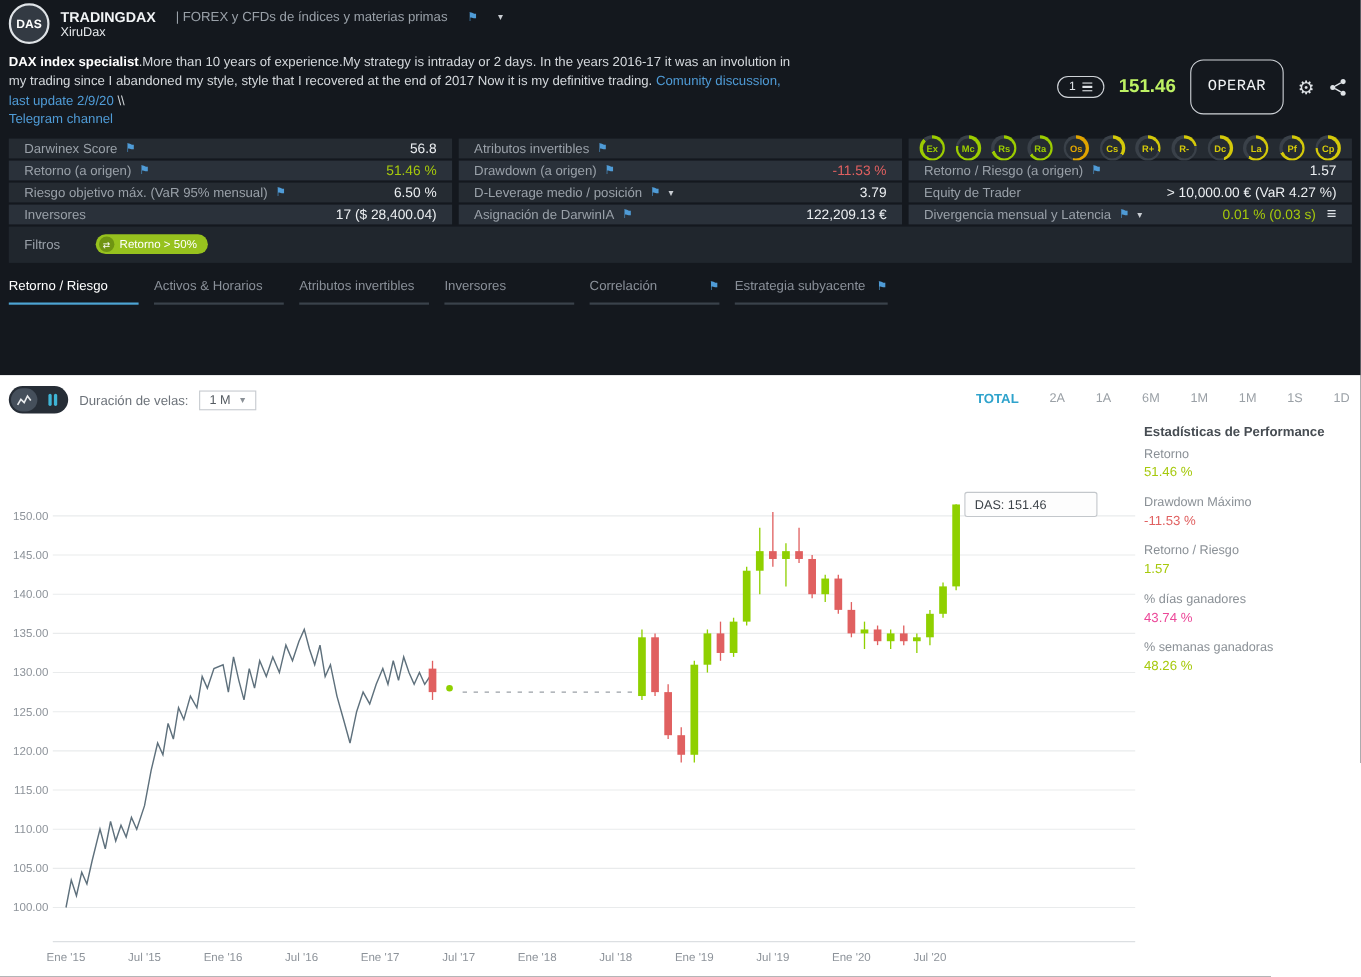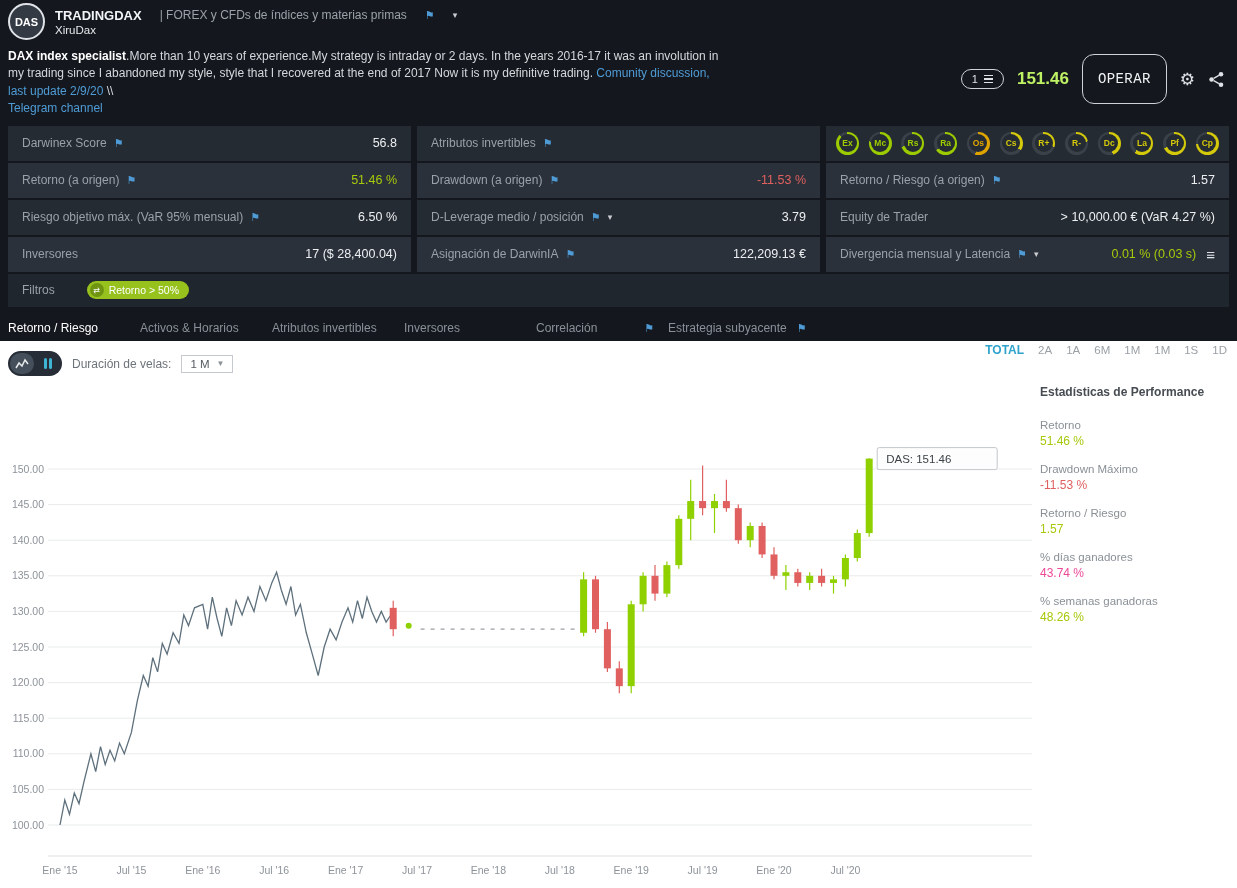--- a/index.html
+++ b/index.html
@@ -19,21 +19,21 @@
 .link{color:#4f9bd6;text-decoration:none;cursor:pointer}
 .trade-controls{margin-left:auto;display:flex;align-items:center;gap:13px;padding-top:6px}
 .watchlist-pill{display:flex;align-items:center;gap:6px;border:1px solid #cfd3d8;border-radius:11px;padding:3px 10px;font-size:11px;cursor:pointer}
 .bars-icon{display:inline-flex;flex-direction:column;gap:2px}
 .bars-icon i{display:block;width:9px;height:1.5px;background:#dfe3e7}
 .price{font-size:17px;font-weight:bold;color:#bef264}
 .operar{background:none;border:1px solid #cfd3d8;border-radius:12px;color:#f0f2f4;font-size:14px;padding:16px 15px;letter-spacing:.4px;cursor:pointer;font-family:Liberation Mono, monospace}
 .gear{font-size:17px;color:#dfe3e7;cursor:pointer;line-height:1}
 .share{cursor:pointer;display:inline-flex}
 .stats{margin:4px 8px 0;display:grid;grid-template-columns:1fr 1fr 1fr;gap:2px 6px}
-.cell{height:35px;display:flex;align-items:center;justify-content:space-between;padding:0 14px;font-size:12px}
+.cell{height:18px;display:flex;align-items:center;justify-content:space-between;padding:0 14px;font-size:12px}
 .rA{background:#252b32}
 .rB{background:#2a313a}
 .lbl{color:#9aa1a9;display:flex;align-items:center;gap:7px;white-space:nowrap}
 .val{color:#eceff2;font-size:12.5px;white-space:nowrap}
 .valwrap{display:flex;align-items:center;gap:10px}
 .menu-icon{color:#dfe3e7;font-size:15px;cursor:pointer;line-height:1}
 .green{color:#a6c90c}
 .red{color:#e06060}
 .badge-cell{justify-content:space-between;padding:0 10px}
 .badge{width:23px;height:23px;border-radius:50%;display:flex;align-items:center;justify-content:center;cursor:pointer;flex:none}
@@ -46,26 +46,26 @@
 .tab.active{color:#fff;border-bottom-color:#4da4d4}
 .chart-section{position:absolute;left:0;right:0;top:341px;bottom:0;background:#fff}
 .chart-controls{position:absolute;top:10px;left:8px;display:flex;align-items:center;gap:10px}
 .chart-type-toggle{background:#262d36;border-radius:13px;padding:2px;display:flex;gap:2px}
 .ct-btn{width:24px;height:21px;border-radius:11px;display:flex;align-items:center;justify-content:center;gap:2px;cursor:pointer}
 .ct-btn.active{background:#454f5b}
 .cbar{width:3px;height:11px;background:#3fb5d6;border-radius:1.5px}
 .dur-label{font-size:12px;color:#6d737a}
 .dur-select{display:flex;align-items:center;gap:7px;border:1px solid #c6cacf;padding:2px 8px;font-size:11.5px;color:#555b61;cursor:pointer}
 .dcaret{font-size:8px;color:#8a9096}
-.periods{position:absolute;top:2px;right:10px;display:flex;gap:14px;align-items:center}
+.periods{position:absolute;top:14px;right:10px;display:flex;gap:28px;align-items:center}
 .period{font-size:11.5px;color:#9aa0a6;cursor:pointer}
 .period.active{color:#2fa3cc;font-weight:bold;font-size:12px}
 #chart-svg{position:absolute;top:36px;left:0}
 .perf-panel{position:absolute;top:44px;right:12px;width:185px}
-.perf-title{font-size:12px;font-weight:bold;color:#464c52;margin-bottom:20px}
+.perf-title{font-size:12px;font-weight:bold;color:#464c52;margin-bottom:8px}
 .perf-item{margin-bottom:15px}
 .perf-lbl{font-size:11.5px;color:#8a9096;margin-bottom:3px}
 .perf-val{font-size:12px}
 </style>
 </head>
 <body>
 
 <div class="topbar">
   <div class="avatar">
     <span>DAS</span>

